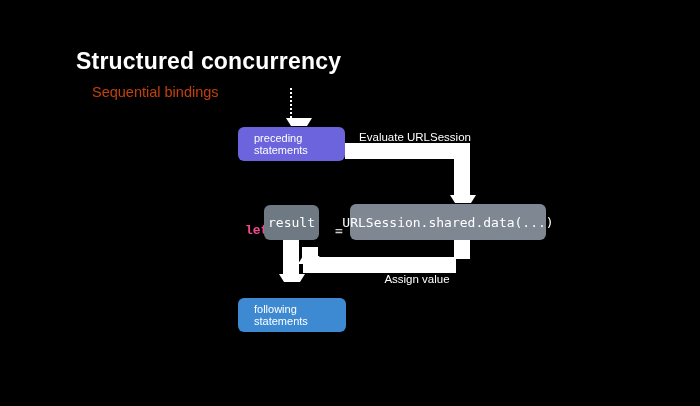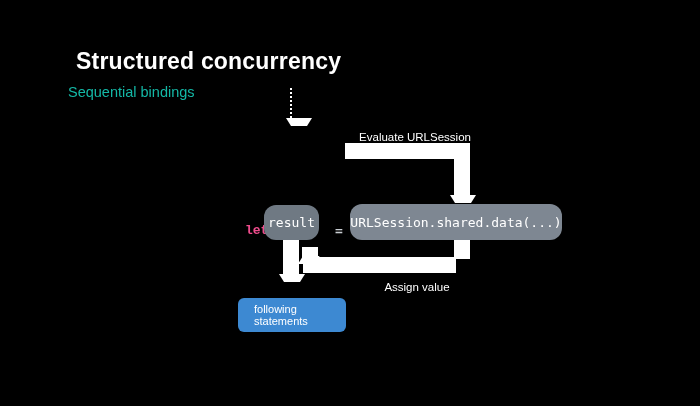--- a/index.html
+++ b/index.html
@@ -16,23 +16,23 @@
     position: absolute;
     left: 52px;
     top: 24px;
     color: #fff;
     font-size: 23px;
     font-weight: 700;
     letter-spacing: 0.2px;
   }
   .subtitle {
     position: absolute;
-    left: 44px;
+    left: 68px;
     top: 60px;
-    color: #14b8a6;
+    color: #c2410c;
     font-size: 14.5px;
     font-weight: 400;
   }
   .node {
     position: absolute;
     border-radius: 6px;
     display: flex;
     align-items: center;
     justify-content: center;
     color: #fff;
@@ -47,21 +47,21 @@
     background: #3D89D2;
   }
   .flow-label {
     position: absolute;
     color: #fff;
     font-size: 11.5px;
     text-align: center;
     width: 130px;
   }
   .label-evaluate { left: 334px; top: 107px; }
-  .label-assign  { left: 336px; top: 257px; }
+  .label-assign  { left: 336px; top: 249px; }
   .line {
     position: absolute;
     background: #fff;
   }
   .dotted-line {
     position: absolute;
     width: 0;
     border-left: 2px dotted #fff;
   }
   .arrowhead {
@@ -91,48 +91,51 @@
     font-weight: 700;
     font-family: Liberation Mono, monospace;
   }
   .code-equals {
     left: 311px; top: 200px;
     color: #C9CED3;
     font-weight: 700;
   }
   .code-box {
     position: absolute;
-    border-radius: 12px;
+    border-radius: 6px;
     display: flex;
     align-items: center;
     justify-content: center;
     color: #fff;
     font-family: "DejaVu Sans Mono", monospace;
     font-size: 13px;
   }
   .box-result {
     left: 248px; top: 189px; width: 55px; height: 35px;
     background: #6F7983;
   }
   .box-initializer {
-    left: 334px; top: 188px; width: 212px; height: 36px;
+    left: 334px; top: 188px; width: 196px; height: 36px;
     background: #7E8792;
   }
 </style>
 </head>
 <body>
 
 <div class="slide">
 
   <h1 class="title">Structured concurrency</h1>
   <h2 class="subtitle">Sequential bindings</h2>
 
   <div class="dotted-line" style="left:274px; top:72px; height:30px;"></div>
   <div class="arrowhead arrow-down" style="left:270px; top:102px;"></div>
 
+  <div class="node node-preceding">
+    <span>preceding statements</span>
+  </div>
 
   <div class="flow-label label-evaluate">Evaluate URLSession</div>
   <div class="line" style="left:329px; top:127px; width:111px; height:2px;"></div>
   <div class="line" style="left:438px; top:127px; width:2px; height:52px;"></div>
   <div class="arrowhead arrow-down" style="left:434px; top:179px;"></div>
 
   <span class="code-text code-keyword">let</span>
   <div class="code-box box-result">
     <span>result</span>
   </div>

